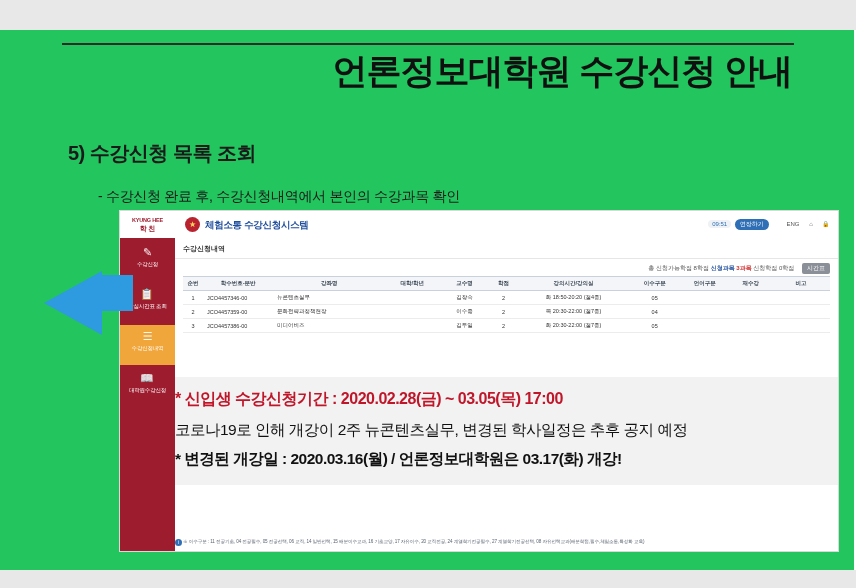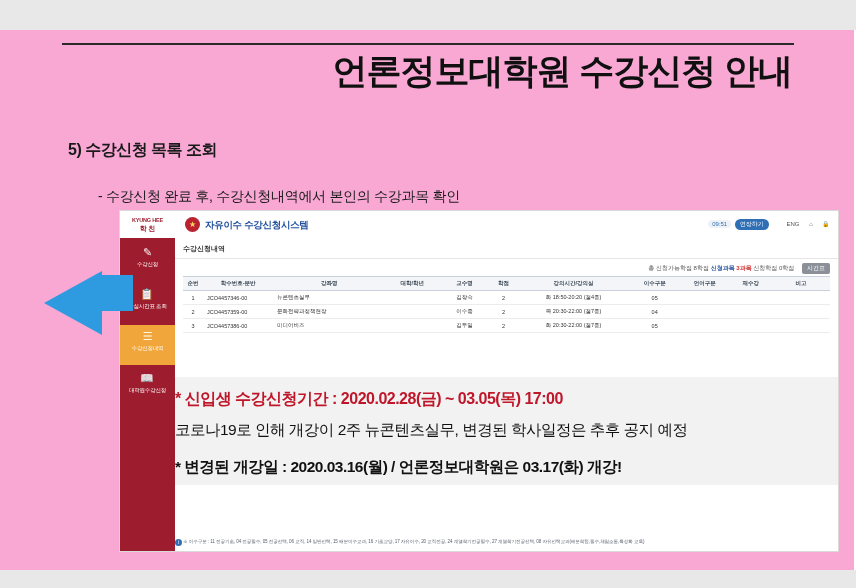--- a/index.html
+++ b/index.html
@@ -13,21 +13,21 @@
     font-family: "Liberation Sans", sans-serif;
     color: #1a1a1a;
     overflow: hidden;
     position: relative;
   }
   .slide {
     position: absolute;
     left: 0; top: 0;
     width: 854px;
     height: 588px;
-    background: #f9a8d4;
+    background: #22c55e;
     border-radius: 14px;
   }
   
   .title-rule {
     position: absolute;
     left: 62px;
     top: 43px;
     width: 732px;
     height: 2px;
     background: #2a2a2a;
@@ -41,21 +41,21 @@
     letter-spacing: -1px;
     color: #101010;
     text-align: right;
     white-space: nowrap;
   }
   
   .section-heading {
     position: absolute;
     left: 68px;
     top: 140px;
-    font-size: 16px;
+    font-size: 20px;
     font-weight: bold;
     color: #1a1a1a;
     letter-spacing: -0.5px;
   }
   .sub-heading {
     position: absolute;
     left: 98px;
     top: 188px;
     font-size: 14px;
     color: #1a1a1a;
@@ -246,21 +246,21 @@
     color: #c0162a;
     letter-spacing: -0.5px;
   }
   .notice .n2 {
     margin-top: 10px;
     font-size: 15.5px;
     color: #111;
     letter-spacing: -0.5px;
   }
   .notice .n3 {
-    margin-top: 16px;
+    margin-top: 8px;
     font-size: 15.5px;
     font-weight: bold;
     color: #111;
     letter-spacing: -0.5px;
   }
   
   .legend {
     position: absolute;
     left: 63px;
     bottom: 6px;
@@ -340,21 +340,21 @@
         <span>수강신청내역</span>
       </div>
       <div class="side-item" style="top:156px;">
         <span class="ico">📖</span>
         <span>대학원수강신청</span>
       </div>
     </div>
 
     <div class="topbar">
       <div class="sys-badge">★</div>
-      <div class="sys-title">자유이수 수강신청시스템</div>
+      <div class="sys-title">체험소통 수강신청시스템</div>
       <div class="topbar-right">
         <span class="clock-pill">09:51</span>
         <span class="ext-pill">연장하기</span>
         <span class="tr-item">ENG</span>
         <span class="tr-item">⌂</span>
         <span class="tr-item">🔒</span>
       </div>
     </div>
 
     <div class="content">

